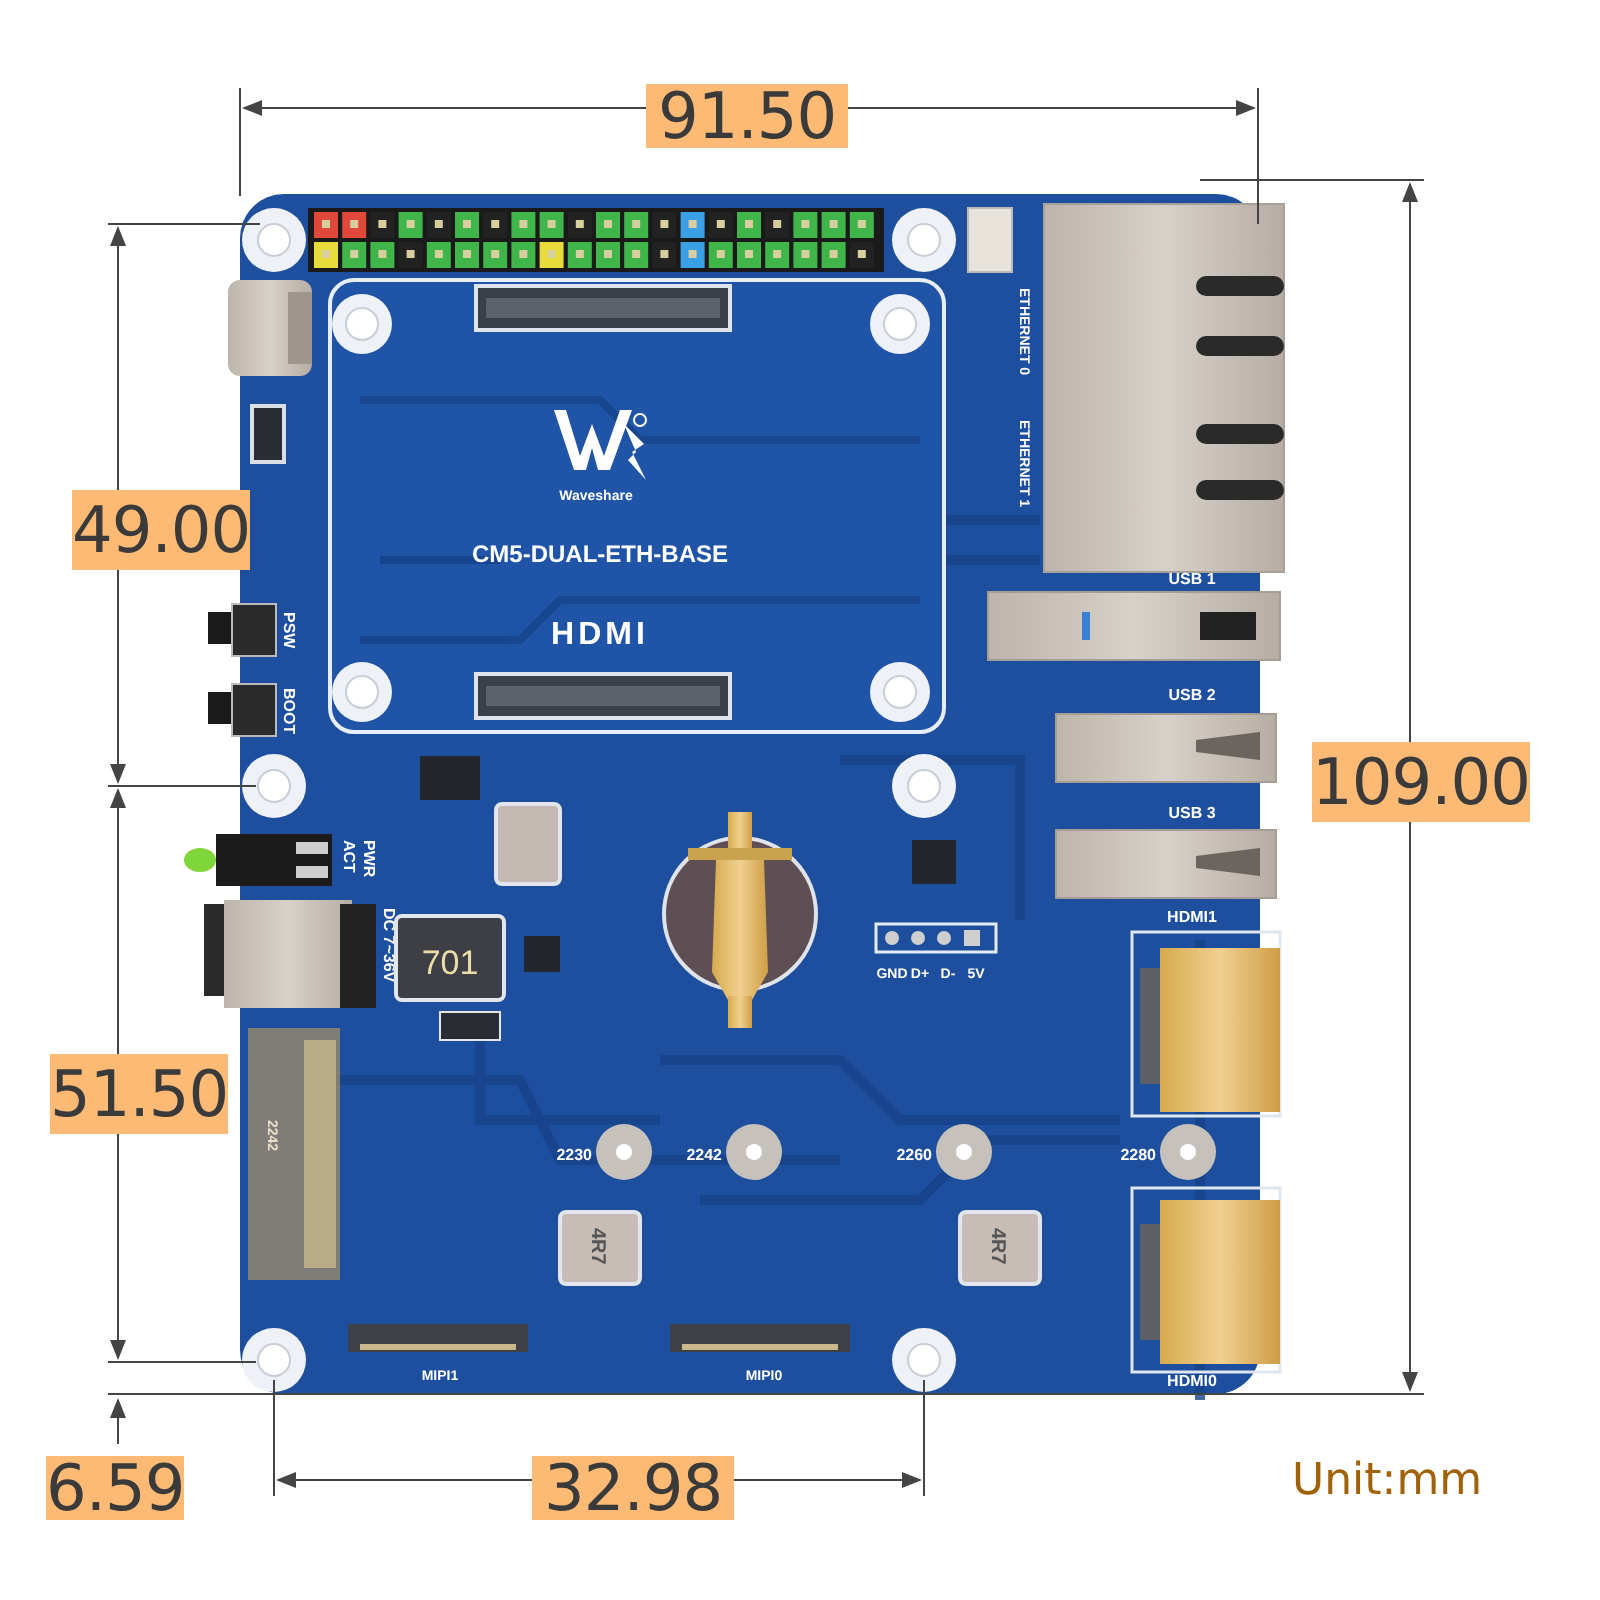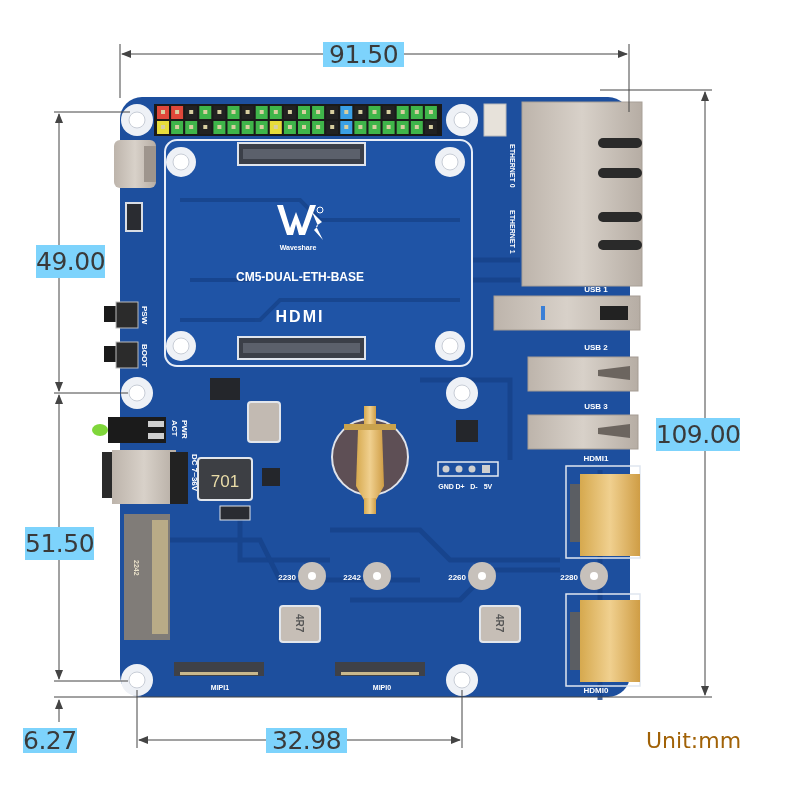--- a/index.html
+++ b/index.html
@@ -1,17 +1,17 @@
 <!DOCTYPE html>
 <html><head>
 <meta charset="utf-8">
 <style>
   html, body { margin: 0; padding: 0; background: #ffffff; }
   body { width: 800px; height: 800px; position: relative; overflow: hidden; font-family: "DejaVu Sans", sans-serif; }
-  .dim-text { position: absolute; font-family: "DejaVu Sans", sans-serif; font-size: 25px; color: #3a3a3a; background: #7dd3fc; line-height: 1; letter-spacing: -0.5px; }
+  .dim-text { position: absolute; font-family: "DejaVu Sans", sans-serif; font-size: 32px; color: #3a3a3a; background: #fdba74; line-height: 1; letter-spacing: -0.5px; }
   .unit-text { position: absolute; font-family: "DejaVu Sans", sans-serif; font-size: 22px; color: #a16207; line-height: 1; }
   svg { position: absolute; left: 0; top: 0; }
   .silk { font-family: "Liberation Sans", sans-serif; font-weight: bold; fill: #ffffff; }
   .silk-dark { font-family: "Liberation Sans", sans-serif; font-weight: bold; fill: #e8e0c8; }
 </style>
 </head>
 <body>
 
 <svg width="800" height="800" viewBox="0 0 800 800">
   <defs>
@@ -365,18 +365,18 @@
     <line x1="54" y1="697" x2="600" y2="697"></line>
     <line x1="59" y1="722" x2="59" y2="700" marker-end="url(#arrowEnd)"></line>
 
     <line x1="137" y1="690" x2="137" y2="748"></line>
     <line x1="462" y1="690" x2="462" y2="748"></line>
     <line x1="139" y1="740" x2="460" y2="740" marker-start="url(#arrowStart)" marker-end="url(#arrowEnd)"></line>
   </g>
 </svg>
 
 <div class="dim-text" style="left:323px;top:42px;padding:0 6px;">91.50</div>
-<div class="dim-text" style="left:656px;top:371px;padding:4px 0;margin-top:47px;">109.00</div>
+<div class="dim-text" style="left:656px;top:371px;padding:4px 0;">109.00</div>
 <div class="dim-text" style="left:36px;top:245px;padding:4px 0;">49.00</div>
 <div class="dim-text" style="left:25px;top:527px;padding:4px 0;">51.50</div>
-<div class="dim-text" style="left:23px;top:728px;">6.27</div>
+<div class="dim-text" style="left:23px;top:728px;">6.59</div>
 <div class="dim-text" style="left:266px;top:728px;padding:0 6px;">32.98</div>
 <div class="unit-text" style="left:646px;top:730px;">Unit:mm</div>
 
 </body></html>

